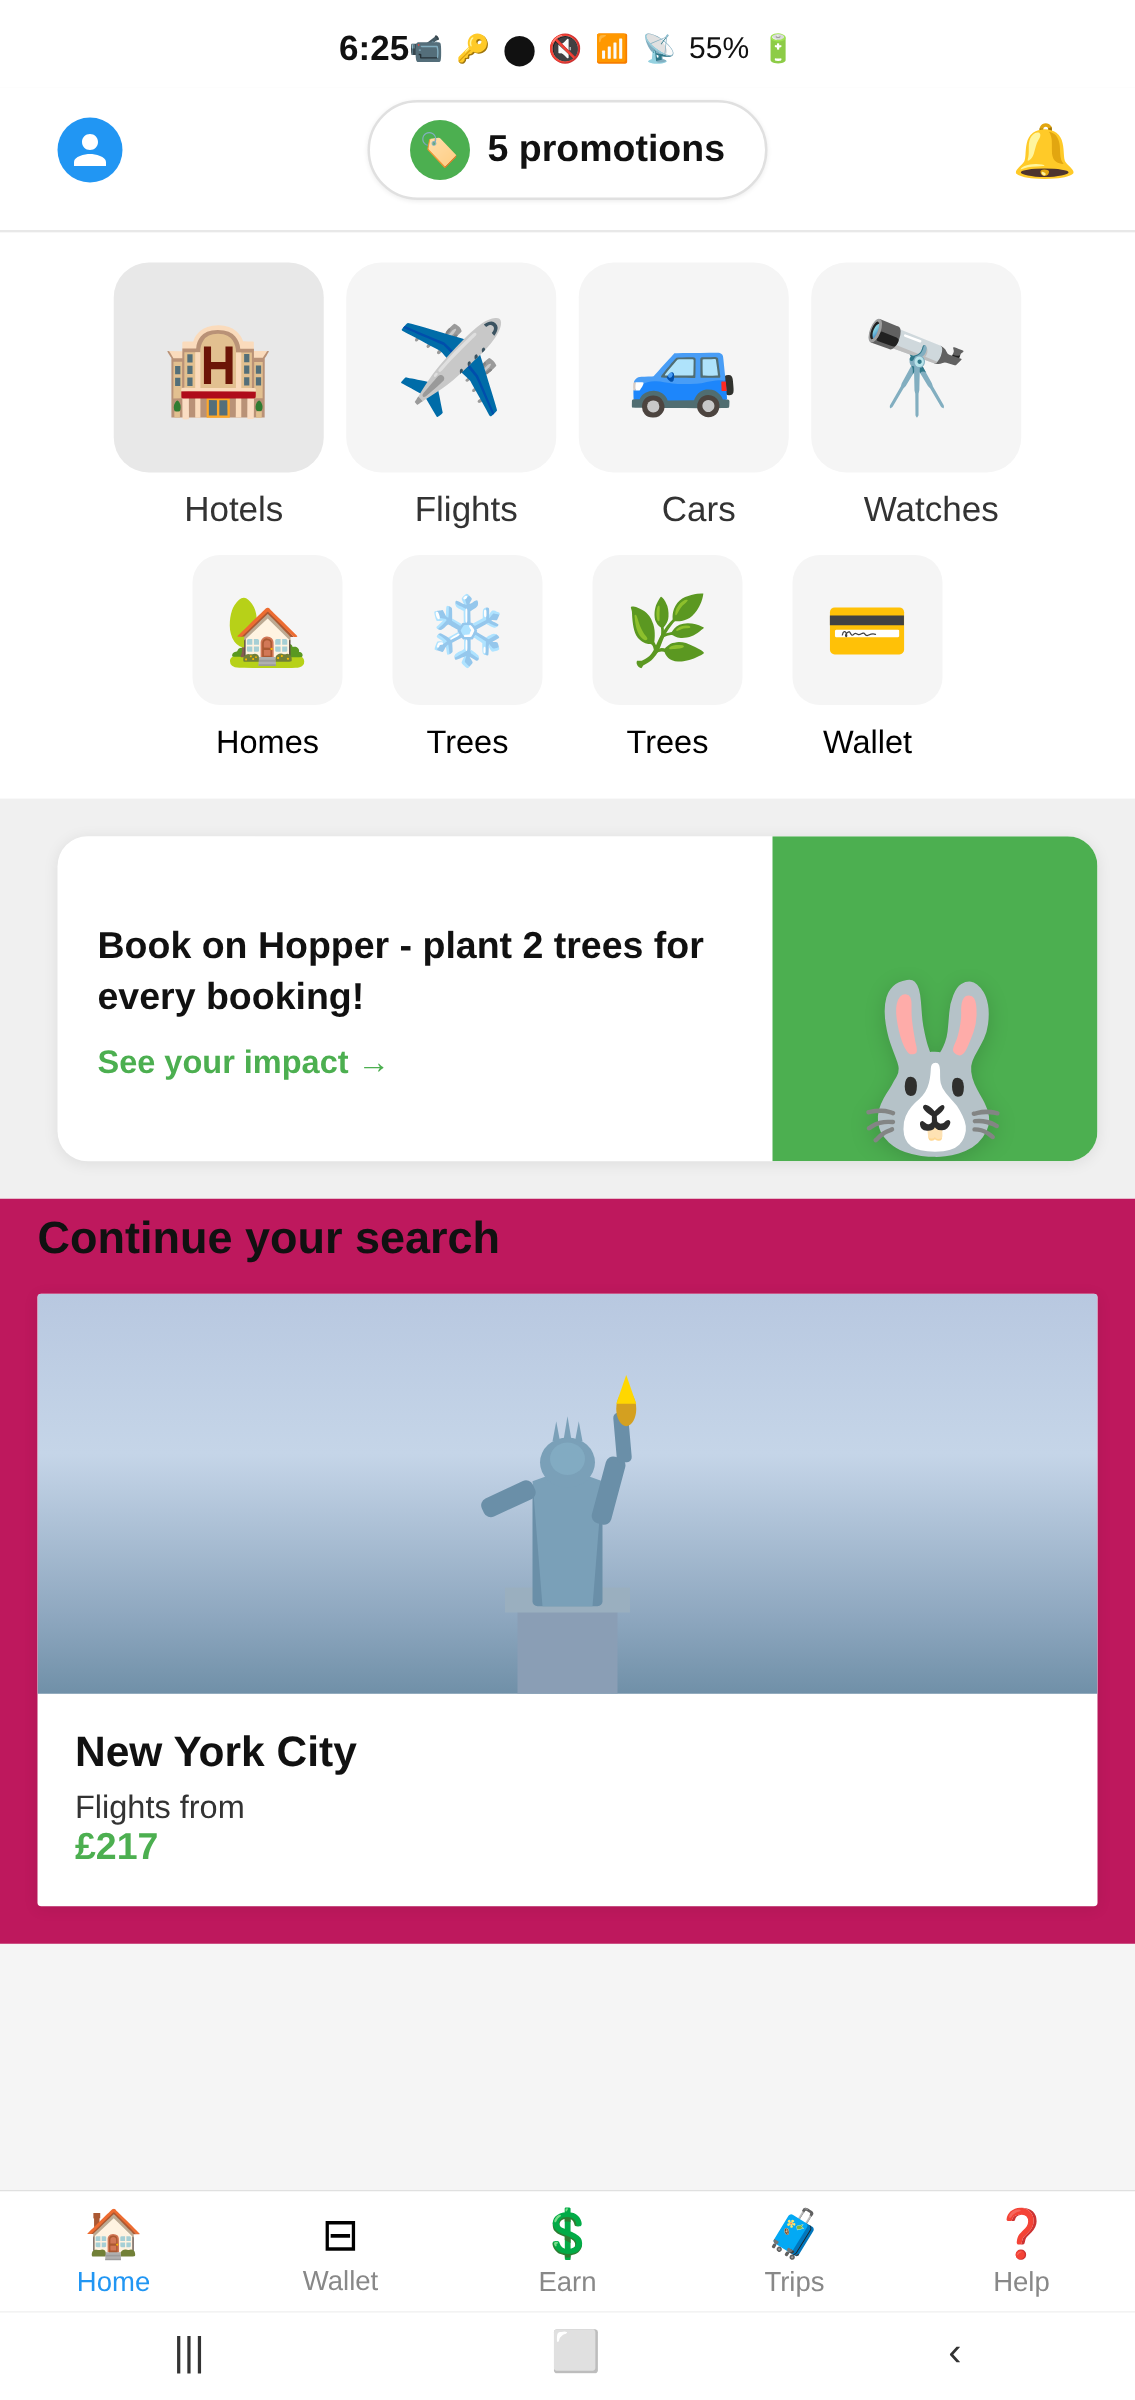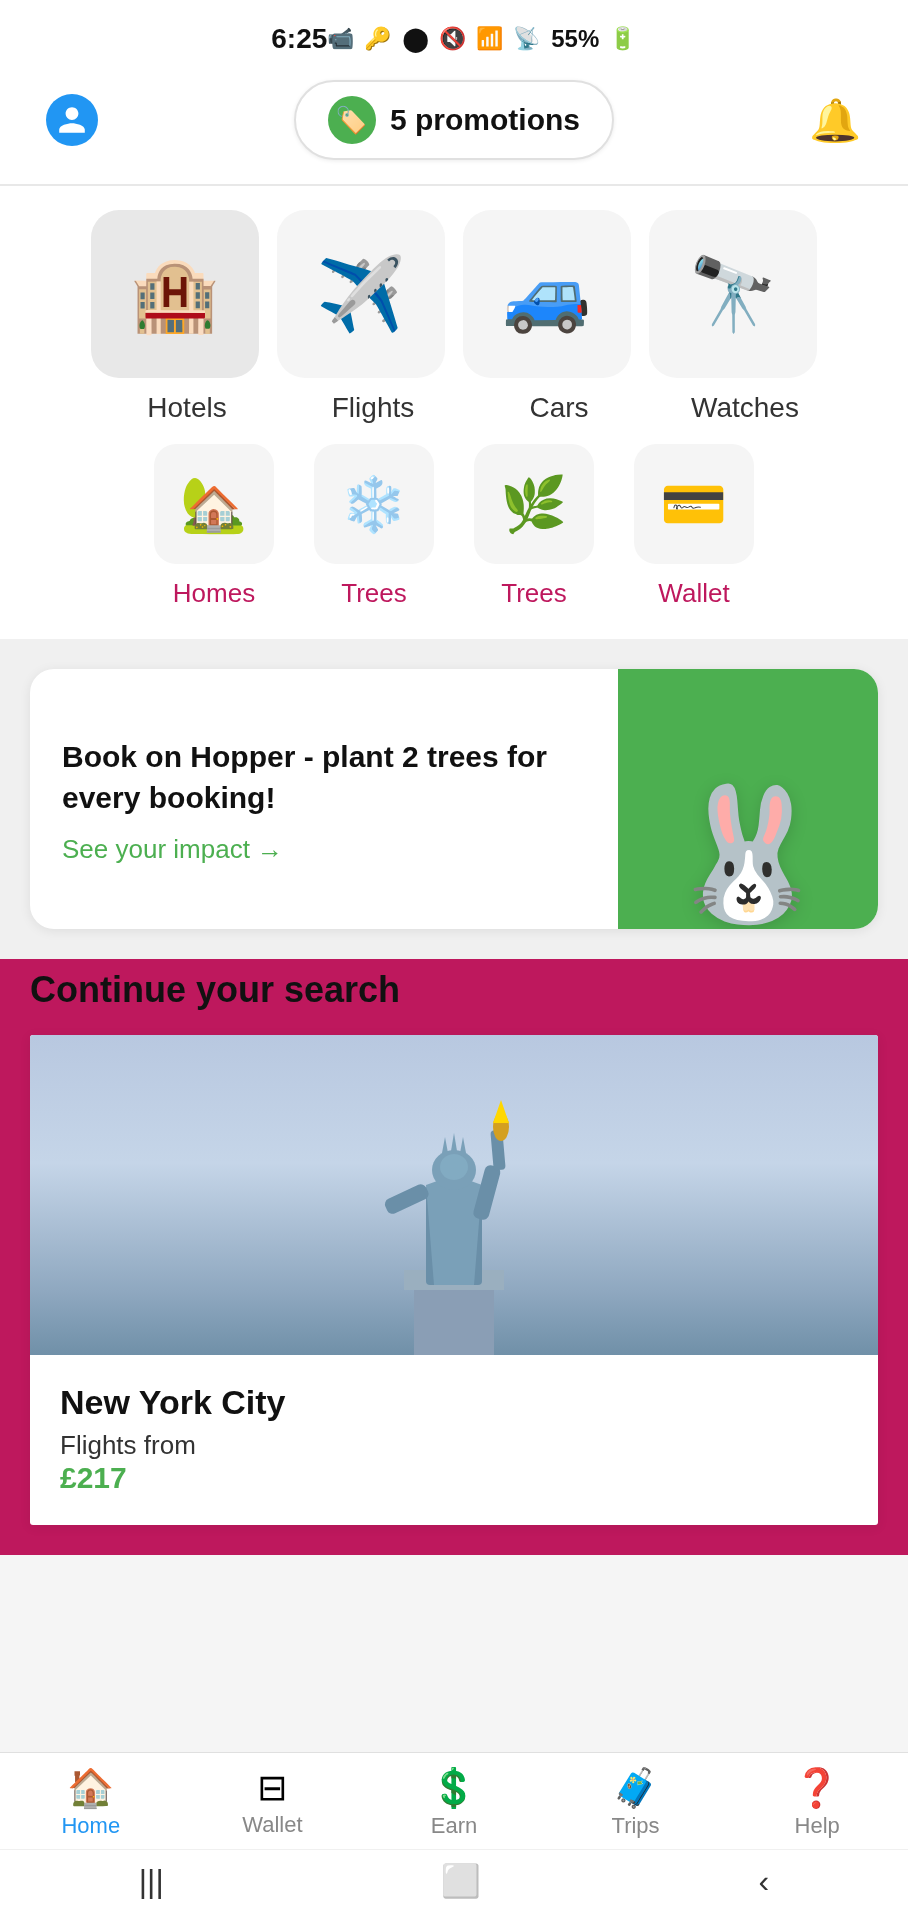--- a/index.html
+++ b/index.html
@@ -153,55 +153,56 @@
       border-radius: 22px;
       background: #f5f5f5;
       display: flex;
       align-items: center;
       justify-content: center;
       font-size: 54px;
     }
     .category-label-sm {
       font-size: 26px;
       font-weight: 500;
-      color: #be185d;
+      color: #000000;
       text-align: right;
     }
 
     
     .banner-section {
       background: #f0f0f0;
       padding: 30px 30px;
     }
     .banner-card {
       background: #fff;
       border-radius: 24px;
       display: flex;
       overflow: hidden;
       position: relative;
       min-height: 260px;
       box-shadow: 0 2px 12px rgba(0,0,0,0.08);
+      margin-left: 16px;
     }
     .banner-text-side {
       flex: 1;
       padding: 36px 32px 32px;
       display: flex;
       flex-direction: column;
       justify-content: center;
       gap: 16px;
     }
     .banner-title {
       font-size: 30px;
       font-weight: 800;
       color: #111;
       line-height: 1.35;
     }
     .banner-link {
       font-size: 26px;
-      font-weight: 400;
+      font-weight: 700;
       color: #4CAF50;
       display: flex;
       align-items: center;
       gap: 8px;
       cursor: pointer;
     }
     .banner-image-side {
       width: 260px;
       background: #4CAF50;
       display: flex;
@@ -335,21 +336,21 @@
 
 <div class="status-bar">
   <span class="status-time">6:25</span>
   <div class="status-icons">
     <span>📹</span>
     <span>🔑</span>
     <span style="font-size:24px;">⬤</span>
     <span>🔇</span>
     <span>📶</span>
     <span>📡</span>
-    <span style="font-size:24px;font-weight:700;">55%</span>
+    <span style="font-size:24px;font-weight:400;">55%</span>
     <span>🔋</span>
   </div>
 </div>
 
 <div class="header">
   <div class="avatar-btn">
     <div class="avatar-icon">
       <svg width="32" height="32" viewBox="0 0 24 24">
         <path d="M12 12c2.7 0 4.8-2.1 4.8-4.8S14.7 2.4 12 2.4 7.2 4.5 7.2 7.2 9.3 12 12 12zm0 2.4c-3.2 0-9.6 1.6-9.6 4.8v2.4h19.2v-2.4c0-3.2-6.4-4.8-9.6-4.8z"></path>
       </svg>

